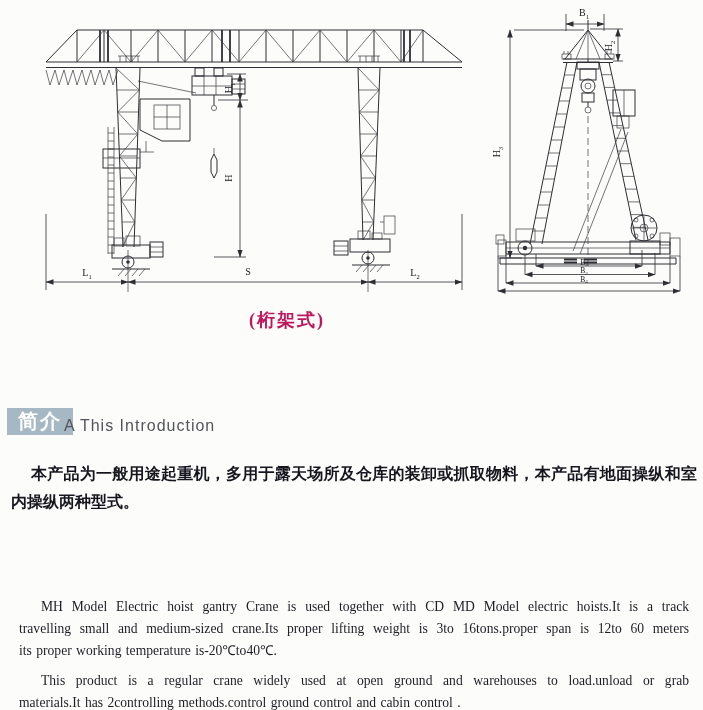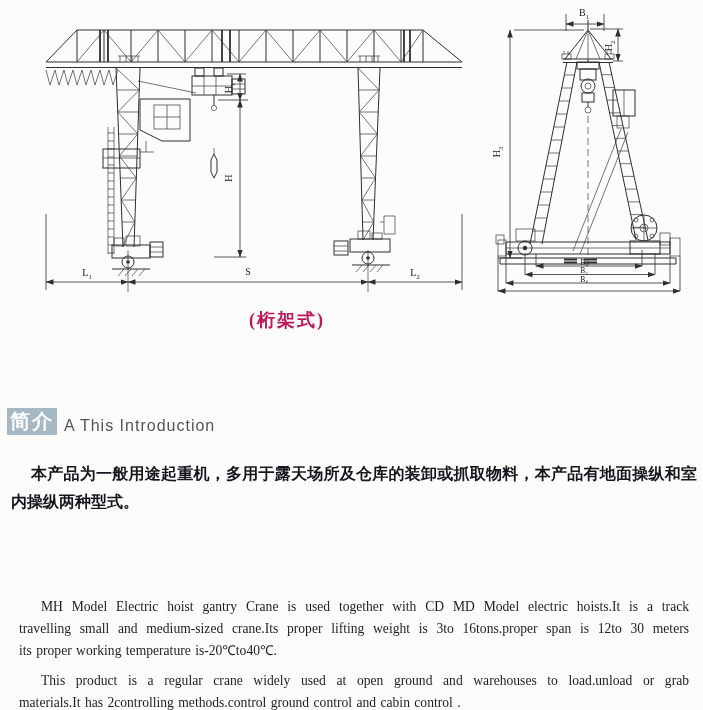--- a/index.html
+++ b/index.html
@@ -20,21 +20,21 @@
   svg text.dim .sub{font-size:6.5px;}
   svg text.dimsmall{font-family:"Liberation Serif",serif;font-size:7.5px;fill:#17171e;}
   svg text.dimsmall .sub{font-size:5px;}
 
   .fig-caption{
     position:absolute;left:249px;top:308px;
     font-size:18px;font-weight:bold;letter-spacing:2px;color:#be185d;text-align:center;
   }
   .intro-header{position:absolute;left:0;top:408px;width:703px;height:28px;}
   .intro-badge{
-    position:absolute;left:7px;top:0;width:50px;height:27px;
+    position:absolute;left:7px;top:0;width:66px;height:27px;
     background:#a6b8c4;color:#ffffff;
     font-family:"Liberation Sans",sans-serif;font-weight:bold;
     font-size:20px;line-height:27px;text-align:center;letter-spacing:2px;
   }
   .intro-title{
     position:absolute;left:64px;top:9px;
     font-family:"Liberation Sans",sans-serif;
     font-size:16px;color:#54555c;letter-spacing:1px;
   }
   .zh-block{position:absolute;left:11px;top:460px;width:686px;}
@@ -288,20 +288,20 @@
 <div class="zh-block">
   <div class="para">
     <div class="zh-line jfull indent-zh2">本产品为一般用途起重机，多用于露天场所及仓库的装卸或抓取物料，本产品有地面操纵和室</div>
     <div class="zh-line">内操纵两种型式。</div>
   </div>
 </div>
 
 <div class="en-block">
   <div class="para">
     <div class="en-line jfull indent-en">MH Model Electric hoist gantry Crane is used together with CD MD Model electric hoists.It is a track</div>
-    <div class="en-line jfull">travelling small and medium-sized crane.Its proper lifting weight is 3to 16tons.proper span  is 12to 30 meters</div>
+    <div class="en-line jfull">travelling small and medium-sized crane.Its proper lifting weight is 3to 16tons.proper span  is 12to 60 meters</div>
     <div class="en-line">its proper working temperature is-20℃to40℃.</div>
   </div>
   <div class="para">
     <div class="en-line jfull indent-en">This product is a regular crane widely used at open ground and warehouses to load.unload or grab</div>
     <div class="en-line">materials.It has 2controlling methods.control ground control and cabin control .</div>
   </div>
 </div>
 
 </body></html>

